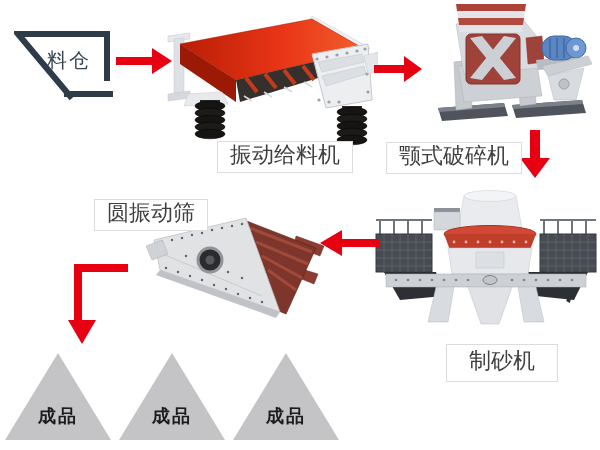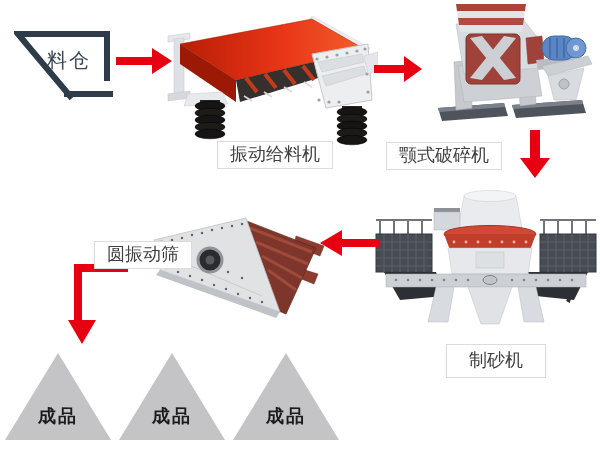--- a/index.html
+++ b/index.html
@@ -3,21 +3,21 @@
 <meta charset="utf-8">
 <style>
   html,body{margin:0;padding:0;background:#fff;}
   #canvas{
     position:relative;width:600px;height:450px;background:#ffffff;overflow:hidden;
     font-family:Liberation Mono, monospace;
   }
   .abs{position:absolute;}
   .label{
     position:absolute;background:#ffffff;border:1px solid #dcdcdc;color:#3f3f3f;
-    font-size:18px;line-height:1;padding:4px 12px;white-space:nowrap;z-index:5;
+    font-size:22px;line-height:1;padding:4px 12px;white-space:nowrap;z-index:5;
   }
   .label--wide{padding:7px 22px;}
   .hopper-label{
     position:absolute;left:33px;top:19px;font-size:20px;color:#3a4654;
     letter-spacing:2px;font-weight:500;
   }
   .tri{position:absolute;width:106px;height:87px;}
   .tri span{
     position:absolute;left:0;bottom:12px;width:100%;text-align:center;
     font-size:18px;font-weight:600;color:#1c1c1c;letter-spacing:2px;
@@ -285,21 +285,21 @@
     </g>
 
     <g>
       <circle cx="64" cy="48" r="12" fill="#2b2b2d" stroke="#90939a" stroke-width="3"></circle>
       <circle cx="64" cy="48" r="4.5" fill="#55585e"></circle>
     </g>
 
     <polygon points="0,34 16,28 22,42 6,48" fill="#cfd2d6" stroke="#aaadb3" stroke-width="0.5"></polygon>
   </svg>
 
-  <div class="label" style="left:94px;top:199px;margin-top:42px;">
+  <div class="label" style="left:94px;top:199px;">
     <span>圆振动筛</span>
   </div>
 
   <svg class="abs" style="left:66px;top:256px;" width="62" height="94" viewBox="0 0 62 94">
     <polygon points="62,8 8,8 8,64 2,64 16,88 30,64 16,64 16,16 62,16" fill="#e60012"></polygon>
   </svg>
 
   <div class="tri" style="left:5px;top:353px;">
     <svg width="106" height="87" viewBox="0 0 106 87">
       <polygon points="53,0 106,87 0,87" fill="#c4c4c7"></polygon>

